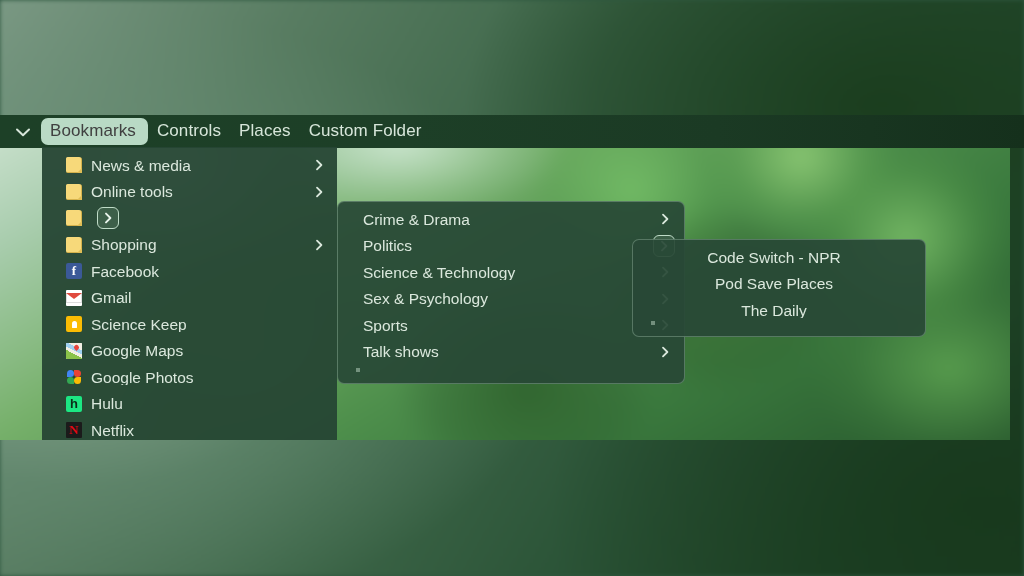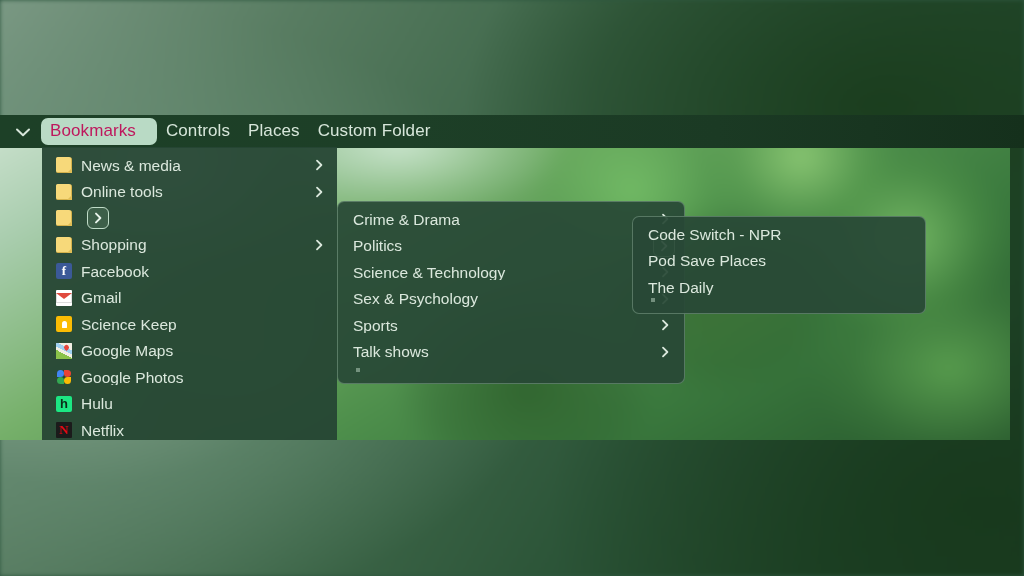--- a/index.html
+++ b/index.html
@@ -83,55 +83,56 @@
 
   .menu-tab {
     font-size: 17px;
     color: #d7e6da;
     padding: 2px 9px 3px 9px;
     white-space: nowrap;
     letter-spacing: 0.1px;
   }
   .menu-tab.active {
     background: #b9dac5;
-    color: #be185d;
+    color: #404040;
     border-radius: 7px;
-    padding: 3px 21px 4px 9px;
+    padding: 3px 12px 4px 9px;
   }
 
   
   .menu-panel {
     position: absolute;
     background: rgba(40, 72, 54, 0.93);
     border-radius: 7px;
     box-sizing: border-box;
-    padding: 4px 0 0 2px;
+    padding: 4px 0 0 12px;
   }
   .menu-panel.root {
     left: 42px;
     top: 147px;
     width: 295px;
     height: 293px;
     border-radius: 0;
     padding-top: 5px;
     background: rgba(38, 70, 52, 0.95);
   }
   .menu-panel.sub1 {
     left: 337px;
     top: 201px;
     width: 348px;
     height: 183px;
     border: 1px solid rgba(176,210,186,0.35);
   }
   .menu-panel.sub2 {
     left: 632px;
-    top: 216px;
+    top: 239px;
     width: 294px;
     height: 98px;
     border: 1px solid rgba(176,210,186,0.35);
+    text-align: center;
   }
 
   .menu-row {
     display: flex;
     align-items: center;
     height: 26.5px;
     padding: 0 9px 0 13px;
     box-sizing: border-box;
     position: relative;
   }

